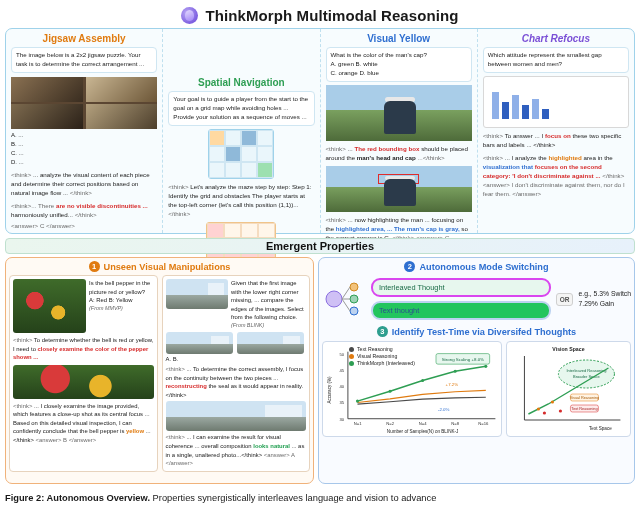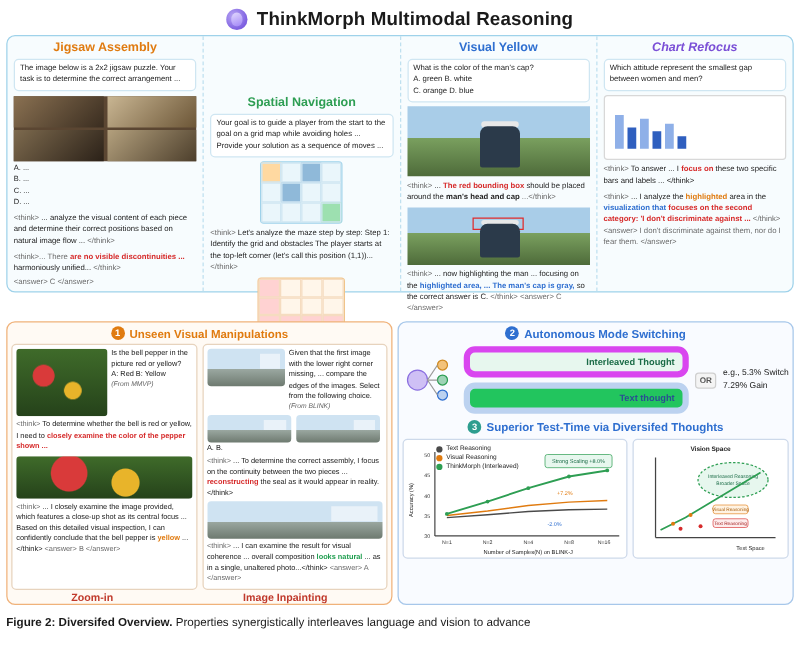--- a/index.html
+++ b/index.html
@@ -168,22 +168,22 @@
     background: linear-gradient(#cfe3f2 0 55%, #9aa7a0 55%, #6e7a70 100%);
     position:relative;
   }
   .scene::after{ content:""; position:absolute; right:4px; top:4px; width:26%; height:40%; background:#ffffff; opacity:.55;}
 
   
   .switch-row { display:flex; align-items:center; gap:5px; margin-top:5px; }
   .switch-diagram { width:44px; height:44px; position:relative; flex:none; }
   .pillcol { display:flex; flex-direction:column; gap:4px; flex:1; }
   .pill {
-    border-radius:9px; padding:3px 6px; font-size:7.4px; font-weight:bold; text-align:right;
-    border:5px solid #d946ef; background:#e7f7ee; color:#1a6b46;
+    border-radius:9px; padding:3px 6px; font-size:7.4px; font-weight:normal; text-align:left;
+    border:2px solid #d946ef; background:#e7f7ee; color:#1a6b46;
   }
   .pill.text { border-color:#bcd2f0; background:#22c55e; color:#2a4f91; }
   .or-badge {
     font-size:6.5px; font-weight:bold; color:#555; border:1px solid #cfcfcf;
     border-radius:3px; padding:2px 3px; background:#f4f4f4;
   }
   .gain { font-size:6.8px; line-height:1.5; color:#222; }
 
   
   .scalewrap { display:flex; gap:4px; margin-top:4px; }
@@ -358,20 +358,23 @@
         <span>area in the</span>
         <span class="hl-blue">visualization that</span>
         <span class="hl-red">focuses on the second category:</span>
         <span class="hl-red">'I don't discriminate against ...</span>
         <span class="tag">&lt;/think&gt;</span>
         <span class="tag">&lt;answer&gt; I don't discriminate against them, nor do I fear them. &lt;/answer&gt;</span>
       </div>
     </div>
   </div>
 
+  <div class="emergent-band">
+    <span>Emergent Properties</span>
+  </div>
 
   <div class="lower-left">
     <div class="sec-title">
       <span class="num-badge b-orange">1</span>
       <span class="c-orange">Unseen Visual Manipulations</span>
     </div>
 
     <div class="two-cards">
 
       <div class="card">
@@ -424,24 +427,20 @@
           <span class="tag">&lt;think&gt;</span>
           <span>... I can examine the result for visual coherence ... overall composition</span>
           <span class="hl-green">looks natural</span>
           <span>... as in a single, unaltered photo...&lt;/think&gt;</span>
           <span class="tag">&lt;answer&gt; A &lt;/answer&gt;</span>
         </div>
       </div>
     </div>
   </div>
 
-  <div class="footer-labels">
-    <span>Zoom-in</span>
-    <span>Image Inpainting</span>
-  </div>
 
   <div class="lower-right">
     <div class="sec-title">
       <span class="num-badge b-blue">2</span>
       <span class="c-blue">Autonomous Mode Switching</span>
     </div>
 
     <div class="switch-row">
       <div class="switch-diagram">
         <svg width="44" height="44" viewBox="0 0 44 44">
@@ -460,21 +459,21 @@
       </div>
       <div class="or-badge">OR</div>
       <div class="gain">
         <div>e.g., 5.3% Switch</div>
         <div>7.29% Gain</div>
       </div>
     </div>
 
     <div class="sec-title" style="margin-top:5px">
       <span class="num-badge b-teal">3</span>
-      <span class="c-blue">Superior Test-Time via Diversifed Thoughts</span>
+      <span class="c-blue">Identify Test-Time via Diversifed Thoughts</span>
     </div>
 
     <div class="scalewrap">
 
       <div class="chart-card">
         <div style="position:absolute;left:26px;top:4px;display:flex;flex-direction:column;gap:1px">
           <div class="legend-item">
             <span class="dotleg" style="background:#4a4a4a"></span>
             <span>Text Reasoning</span>
           </div>
@@ -539,17 +538,17 @@
           <text x="76" y="57" font-size="3.8" text-anchor="middle" fill="#a65a08">Visual Reasoning</text>
           <rect x="62" y="63" width="28" height="7" rx="2" fill="#fdecec" stroke="#d62b2b" stroke-width=".5"></rect>
           <text x="76" y="68" font-size="3.8" text-anchor="middle" fill="#a31f1f">Text Reasoning</text>
           <text x="92" y="88" font-size="4.6" text-anchor="middle" fill="#222">Text Space</text>
         </svg>
       </div>
     </div>
   </div>
 
   <div class="caption-wrap">
-    <b>Figure 2: Diversifed Overview.</b>
+    <b>Figure 2: Autonomous Overview.</b>
     <span>Properties synergistically interleaves language and vision to advance</span>
   </div>
 
 </div>
 
 </body></html>

